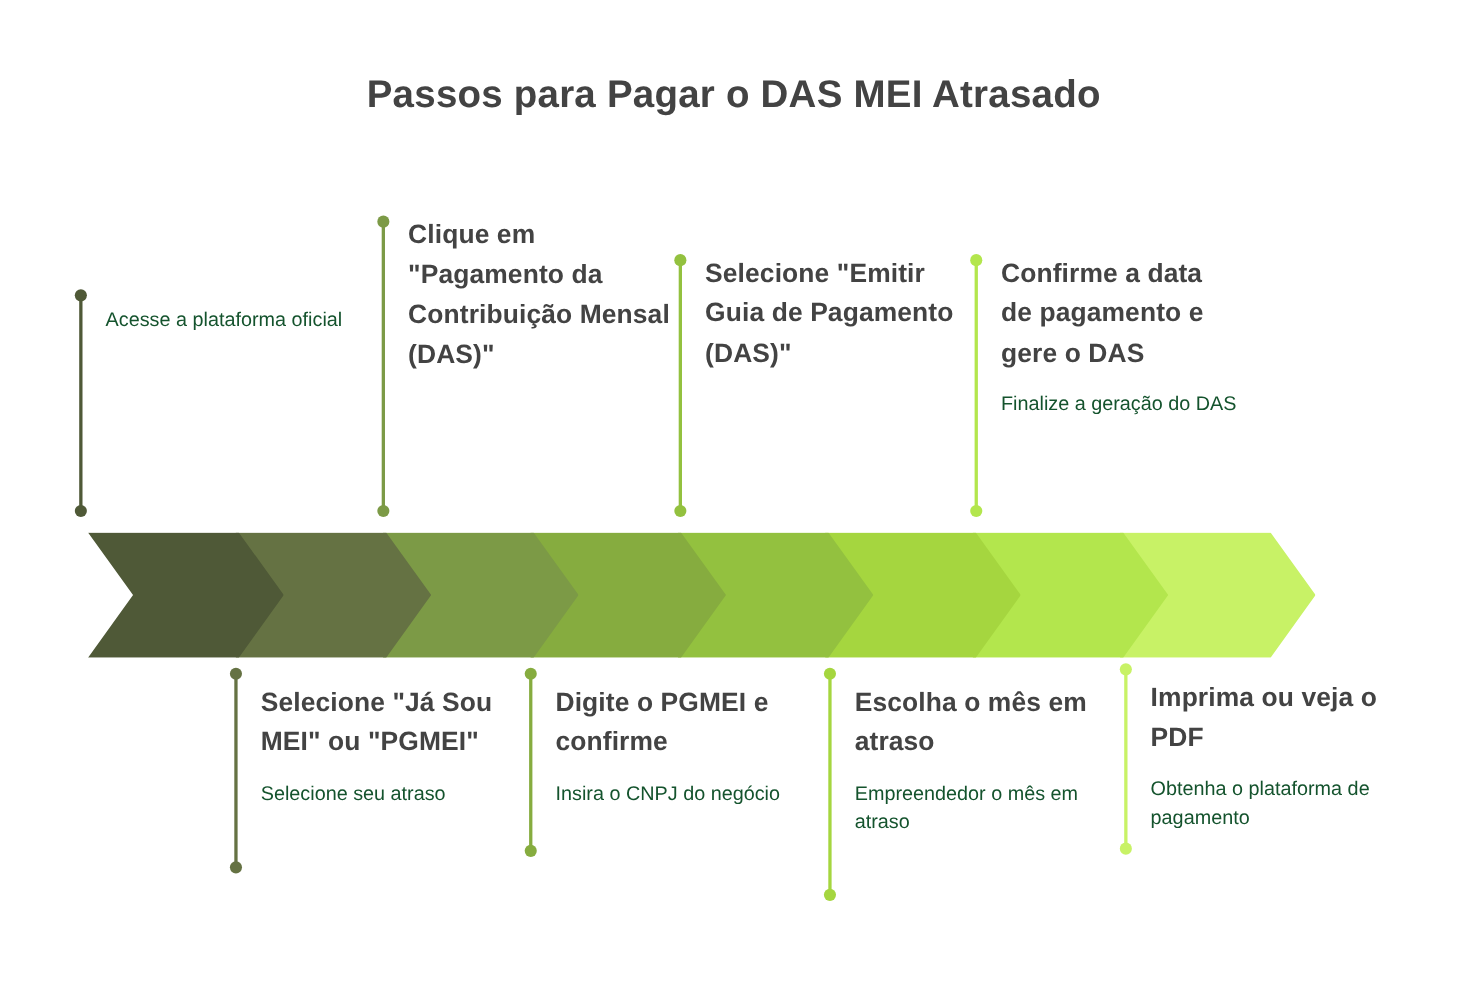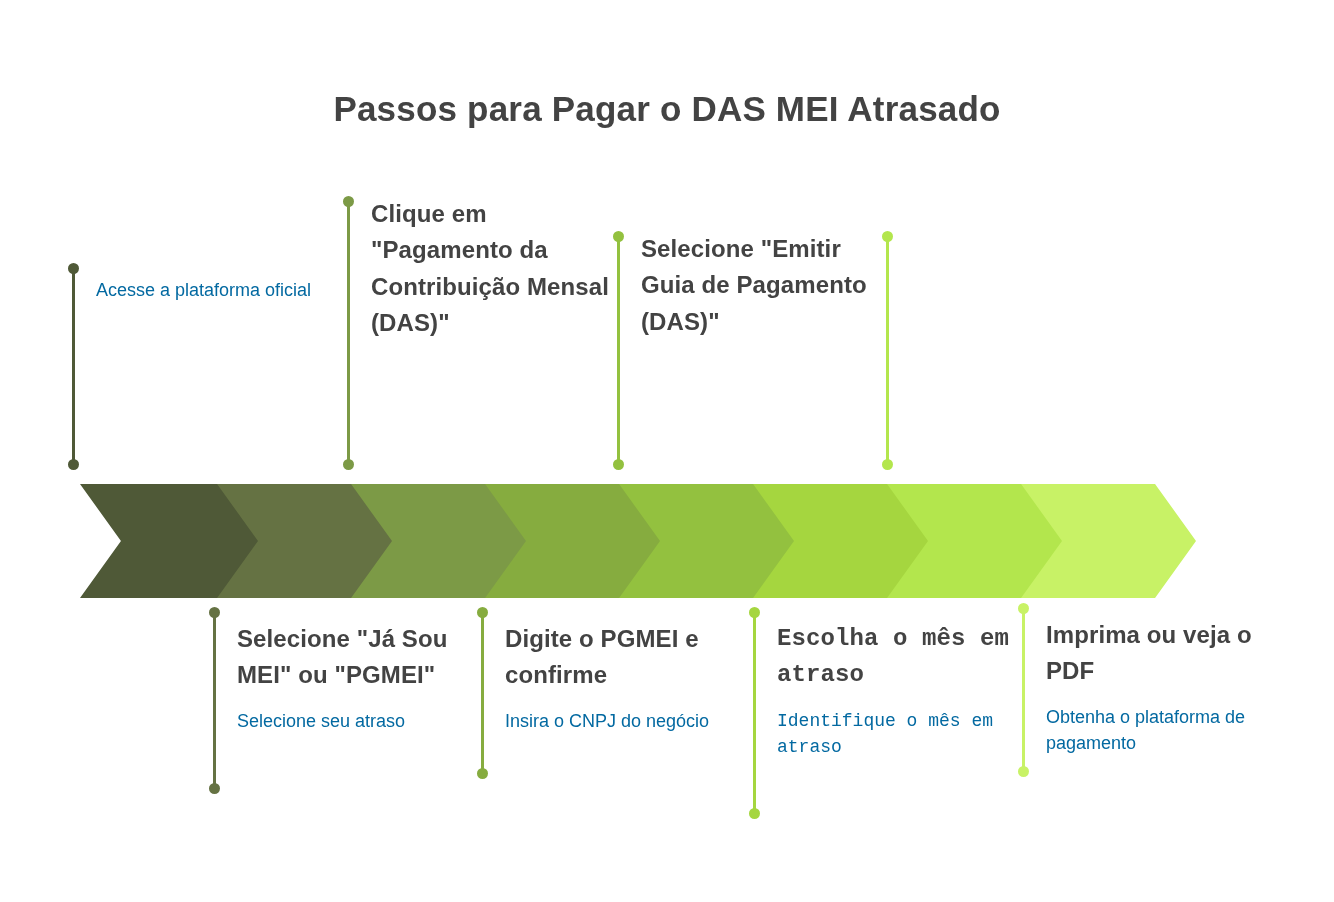--- a/index.html
+++ b/index.html
@@ -6,21 +6,21 @@
   html, body {
     width:1334px; height:902px;
     background:#ffffff;
     font-family:"Liberation Sans", sans-serif;
     overflow:hidden;
   }
   #stage { position:relative; width:1334px; height:902px; }
 
   .title {
     position:absolute;
-    left:0; top:89px; width:1334px;
+    left:0; top:66px; width:1334px;
     text-align:center;
     font-size:35px;
     font-weight:bold;
     color:#434343;
     letter-spacing:0.2px;
   }
 
   
   .chev-band { position:absolute; left:0; top:484px; width:1334px; height:114px; }
   .chev {
@@ -56,21 +56,21 @@
   .step h3 {
     font-size:24px;
     font-weight:bold;
     color:#434343;
     line-height:1.52;
     letter-spacing:0.1px;
   }
   .step p {
     font-size:18px;
     font-weight:normal;
-    color:#0369a1;
+    color:#14532d;
     line-height:1.45;
     margin-top:14px;
   }
 </style>
 </head>
 <body>
 
 <div id="stage">
 
   <div class="title">Passos para Pagar o DAS MEI Atrasado</div>
@@ -138,32 +138,34 @@
         <div class="txt" style="top: 0px; width: 240px;">
           <h3>Selecione "Emitir Guia de Pagamento (DAS)"</h3>
         </div>
       </div>
       <div class="step" style="left: 753px; top: 607px; width: 264px;">
         <div class="conn" style="height: 212px;">
           <div class="line" style="background: rgb(165, 214, 63);"></div>
           <div class="dot top" style="background: rgb(165, 214, 63);"></div>
           <div class="dot bot" style="background: rgb(165, 214, 63);"></div>
         </div>
-        <div class="txt" style="top: 14px; width: 240px; font-family: Liberation Mono, monospace;">
+        <div class="txt" style="top: 14px; width: 240px;">
           <h3>Escolha o mês em atraso</h3>
-          <p>Identifique o mês em atraso</p>
+          <p>Empreendedor o mês em atraso</p>
         </div>
       </div>
       <div class="step" style="left: 886px; top: 231px; width: 239px;">
         <div class="conn" style="height: 239px;">
           <div class="line" style="background: rgb(179, 230, 77);"></div>
           <div class="dot top" style="background: rgb(179, 230, 77);"></div>
           <div class="dot bot" style="background: rgb(179, 230, 77);"></div>
         </div>
         <div class="txt" style="top: 0px; width: 215px;">
+          <h3>Confirme a data de pagamento e gere o DAS</h3>
+          <p>Finalize a geração do DAS</p>
         </div>
       </div>
       <div class="step" style="left: 1022px; top: 603px; width: 274px;">
         <div class="conn" style="height: 174px;">
           <div class="line" style="background: rgb(200, 242, 102);"></div>
           <div class="dot top" style="background: rgb(200, 242, 102);"></div>
           <div class="dot bot" style="background: rgb(200, 242, 102);"></div>
         </div>
         <div class="txt" style="top: 14px; width: 250px;">
           <h3>Imprima ou veja o PDF</h3>

